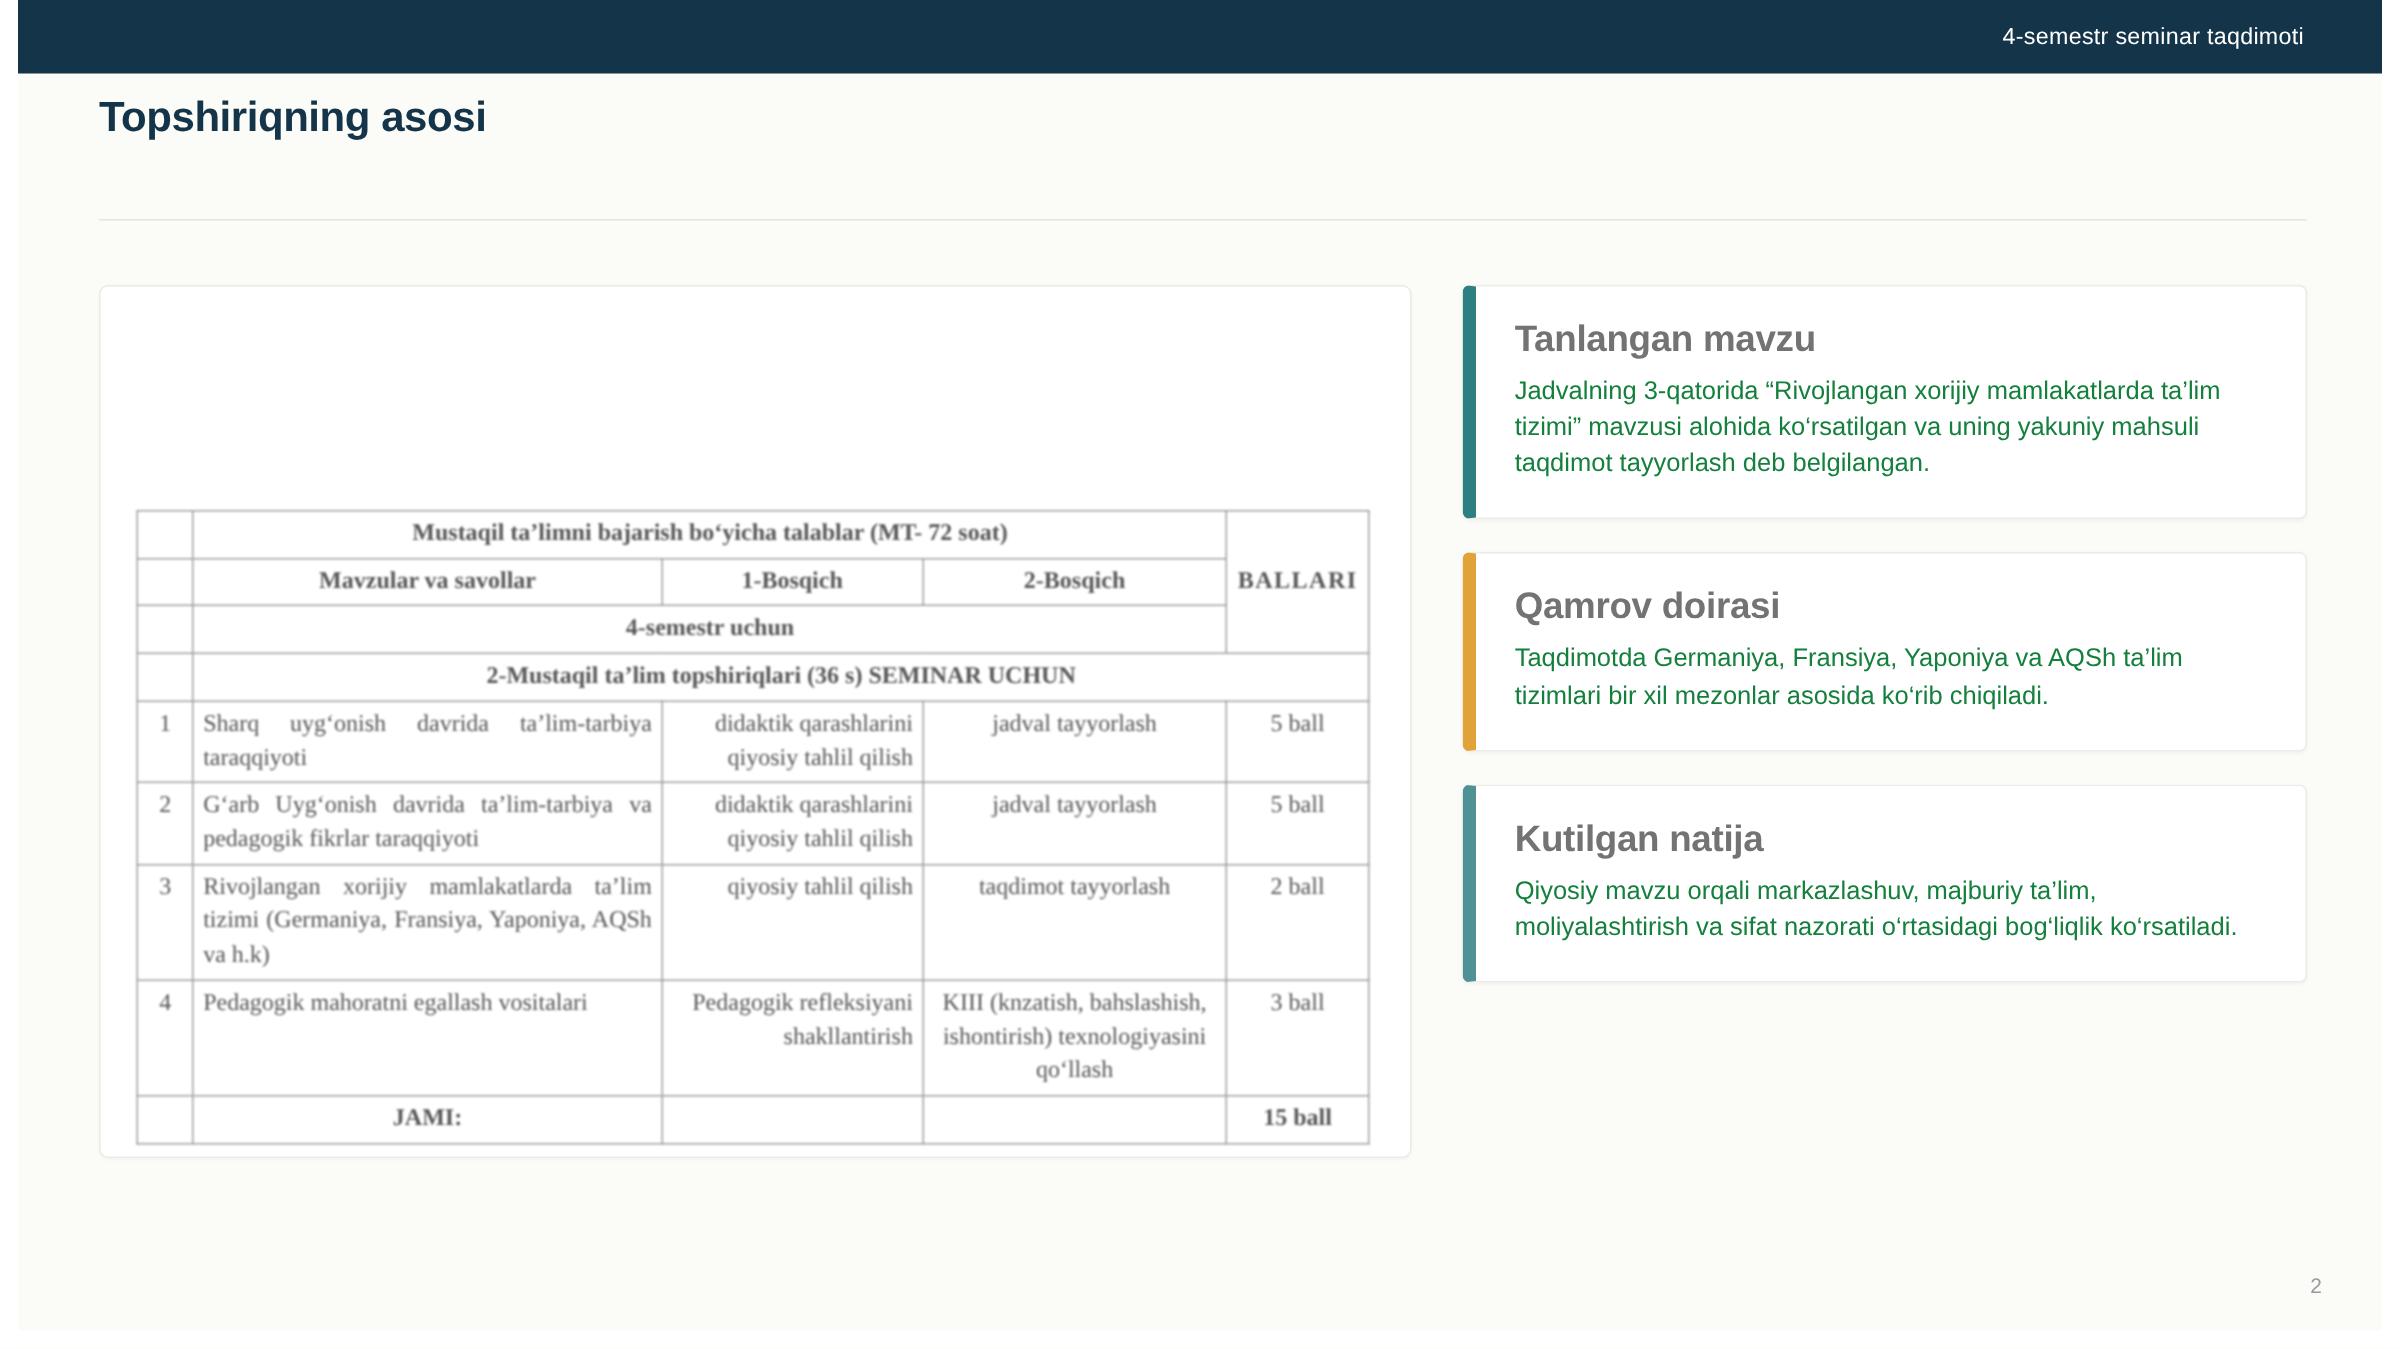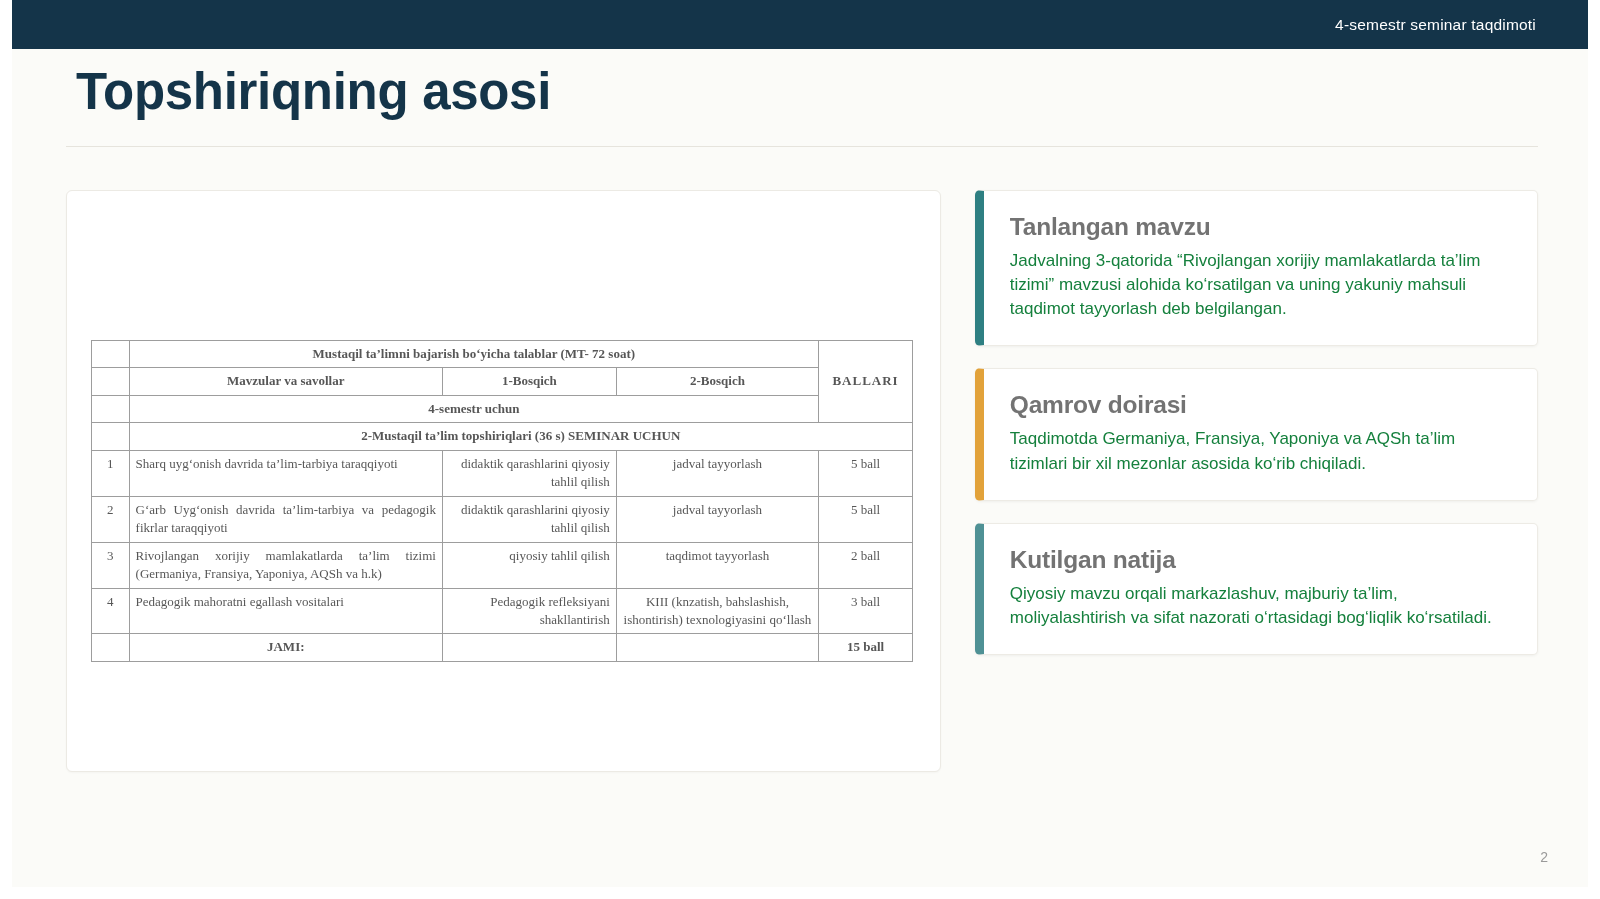--- a/index.html
+++ b/index.html
@@ -35,23 +35,23 @@
     box-sizing: border-box;
     padding-right: 52px;
   }
   .topbar-label {
     color: #ffffff;
     font-size: 15.5px;
     letter-spacing: 0.2px;
   }
   .page-title {
     position: absolute;
-    left: 64px;
+    left: 54px;
     top: 62px;
-    font-size: 51px;
+    font-size: 28px;
     font-weight: bold;
     color: #143449;
     letter-spacing: -0.3px;
   }
   .title-rule {
     position: absolute;
     left: 54px;
     top: 146px;
     width: 1472px;
     height: 1px;
@@ -78,21 +78,21 @@
     position: absolute;
     left: 24px;
     top: 149px;
     width: 822px;
   }
   table.doc {
     border-collapse: collapse;
     width: 822px;
     font-family: "Liberation Serif", serif;
     color: #3b3b3b;
-    font-size: 13px;
+    font-size: 16px;
   }
   table.doc td {
     border: 1px solid #8d8d8d;
     padding: 4px 6px;
     vertical-align: top;
     line-height: 1.42;
   }
   .c-num { width: 26px; text-align: center; }
   .c-topic { width: 318px; text-align: justify; }
   .c-st1 { width: 168px; text-align: right; }

